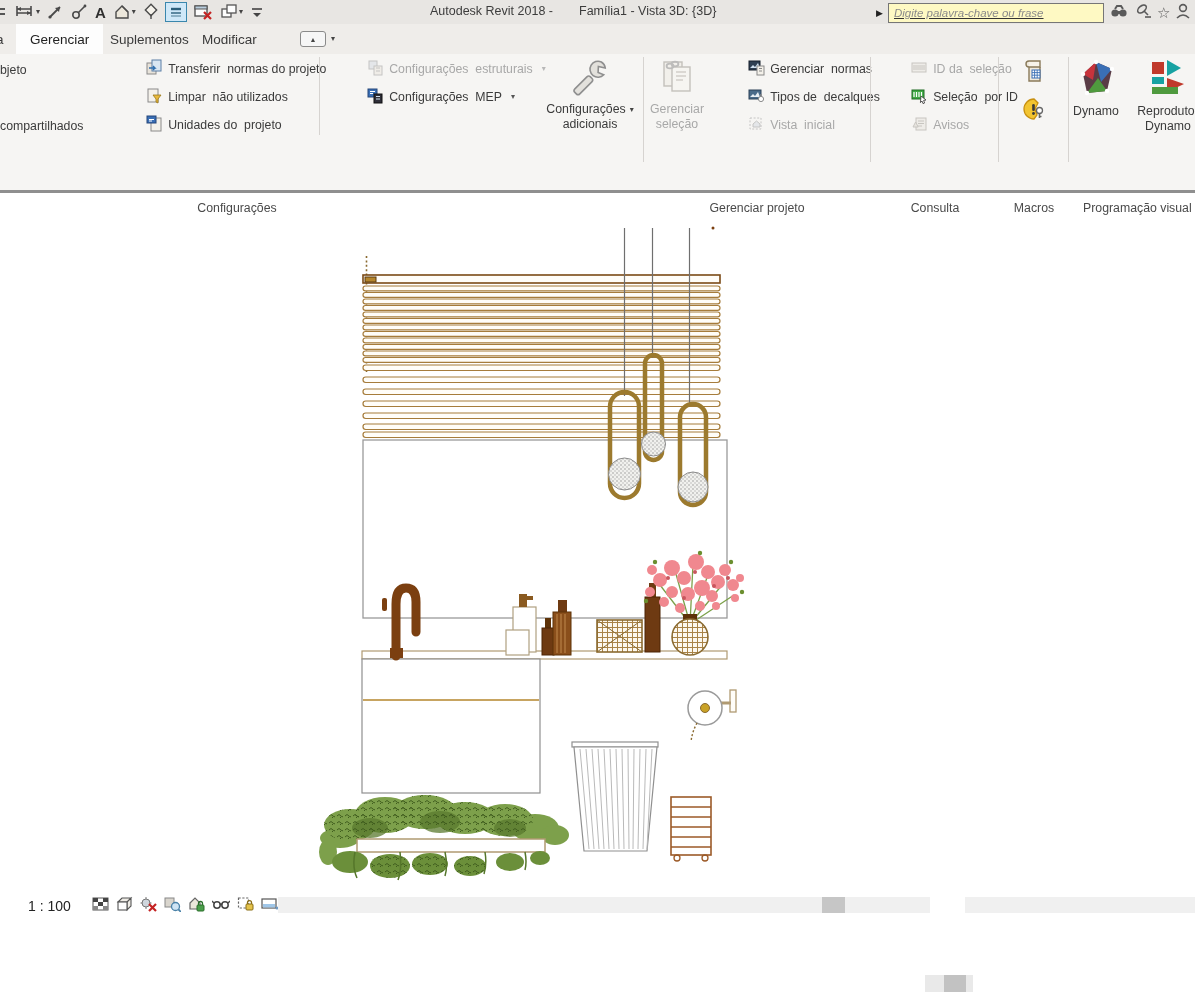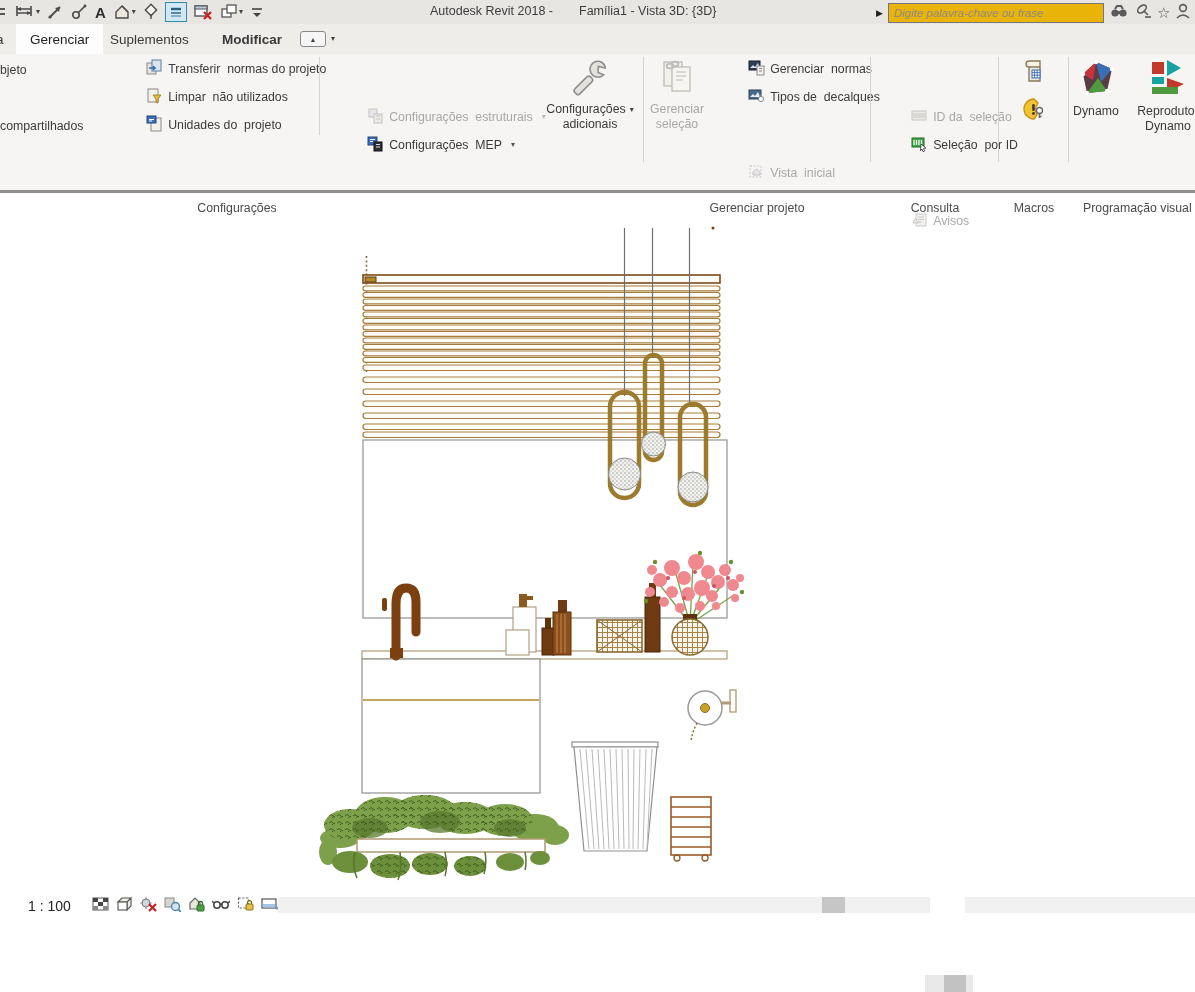--- a/index.html
+++ b/index.html
@@ -7,39 +7,39 @@
        font-family:"Liberation Sans",sans-serif;-webkit-font-smoothing:antialiased;}
   .abs{position:absolute;}
   
   #titlebar{left:0;top:0;width:1195px;height:24px;background:var(--titlebar-bg);z-index:5;}
   .qat{position:absolute;left:0;top:1px;height:22px;display:flex;align-items:center;gap:5px;}
   .qbtn{display:flex;align-items:center;height:20px;padding:0 1px;}
   .caret{font-size:8px;color:#444;line-height:1;margin-left:1px;}
   .titletext{position:absolute;top:4px;left:430px;width:420px;display:flex;gap:26px;
              font-size:12.5px;color:#3c3c3c;white-space:pre;}
   .searchwrap{position:absolute;left:876px;top:2px;display:flex;align-items:center;gap:5px;}
-  #searchbox{width:204px;height:16px;border:1px solid #767676;background:#eab308;font-size:11.5px;
-             font-style:italic;padding:1px 5px;font-family:"Liberation Sans",sans-serif;color:#333;}
+  #searchbox{width:204px;height:16px;border:1px solid #767676;background:#fef9c3;font-size:11.5px;
+             font-style:italic;padding:1px 5px;font-family:"Liberation Sans",sans-serif;color:#333;text-decoration:underline;}
   #searchbox::placeholder{color:#8a8a8a;font-style:italic;}
   .arrowglyph{font-size:9px;color:#222;}
   
   #tabrow{left:0;top:24px;width:1195px;height:30px;background:var(--tabrow-bg);z-index:5;}
   .tab{position:absolute;top:0;height:30px;display:flex;align-items:center;padding:0 14px;
        font-size:13.5px;color:#3a3a3a;}
   .tab.active{background:#fdfdfd;color:#222;}
   .ribbontoggle{position:absolute;left:300px;top:7px;width:24px;height:14px;border:1px solid #8a8a8a;
        border-radius:3px;background:#f6f6f6;display:flex;align-items:center;justify-content:center;
        font-size:7px;color:#444;}
   
   #ribbon{left:0;top:54px;width:1195px;height:136px;background:var(--ribbon-bg);z-index:5;}
   #ribbonedge{left:0;top:190px;width:1195px;height:3px;background:#8f8f8f;z-index:5;}
   .col{position:absolute;display:flex;flex-direction:column;gap:11px;}
   .btnrow{display:flex;align-items:center;gap:5px;font-size:12.3px;color:var(--text);
           white-space:pre;height:17px;}
-  .btnrow.disabled{color:var(--disabled-text);margin-top:48px;}
+  .btnrow.disabled{color:var(--disabled-text);}
   .dd::after{content:"▾";font-size:8px;color:#555;margin-left:4px;}
   .dd.disabled::after{color:#b8b8b8;}
   .plabel{position:absolute;top:147px;font-size:12.3px;color:#4a4a4a;text-align:center;white-space:nowrap;}
   .sep{position:absolute;width:1px;background:#d6d3d0;}
   .bigbtn{position:absolute;display:flex;flex-direction:column;align-items:center;
           font-size:12.3px;color:var(--text);text-align:center;line-height:15px;}
   .bigbtn.disabled{color:var(--disabled-text);}
   .clipped{position:absolute;font-size:12.3px;color:var(--text);white-space:nowrap;}
   .ic{display:inline-block;flex:none;}
   
@@ -363,21 +363,21 @@
             <path d="M2 16 Q8 10 14 16" fill="none" stroke="#5a5a5a" stroke-width="1.6"></path>
           </svg>
       </span>
     </div>
   </div>
 
   <div id="tabrow" class="abs">
     <span class="tab" style="left:-10px;padding:0 6px;">a</span>
     <span class="tab active" style="left:16px;">Gerenciar</span>
     <span class="tab" style="left:96px;">Suplementos</span>
-    <span class="tab" style="left:208px;font-weight:bold;">Modificar</span>
+    <span class="tab" style="left:188px;">Modificar</span>
     <span class="ribbontoggle">▲</span>
     <span class="abs caret" style="left:330px;top:11px;">▾</span>
   </div>
 
   <div id="ribbon" class="abs">
 
     <span class="clipped" style="left:0;top:9px;">bjeto</span>
     <span class="clipped" style="left:0;top:65px;">compartilhados</span>
 
     <div class="col" style="left:112px;top:6px;">

